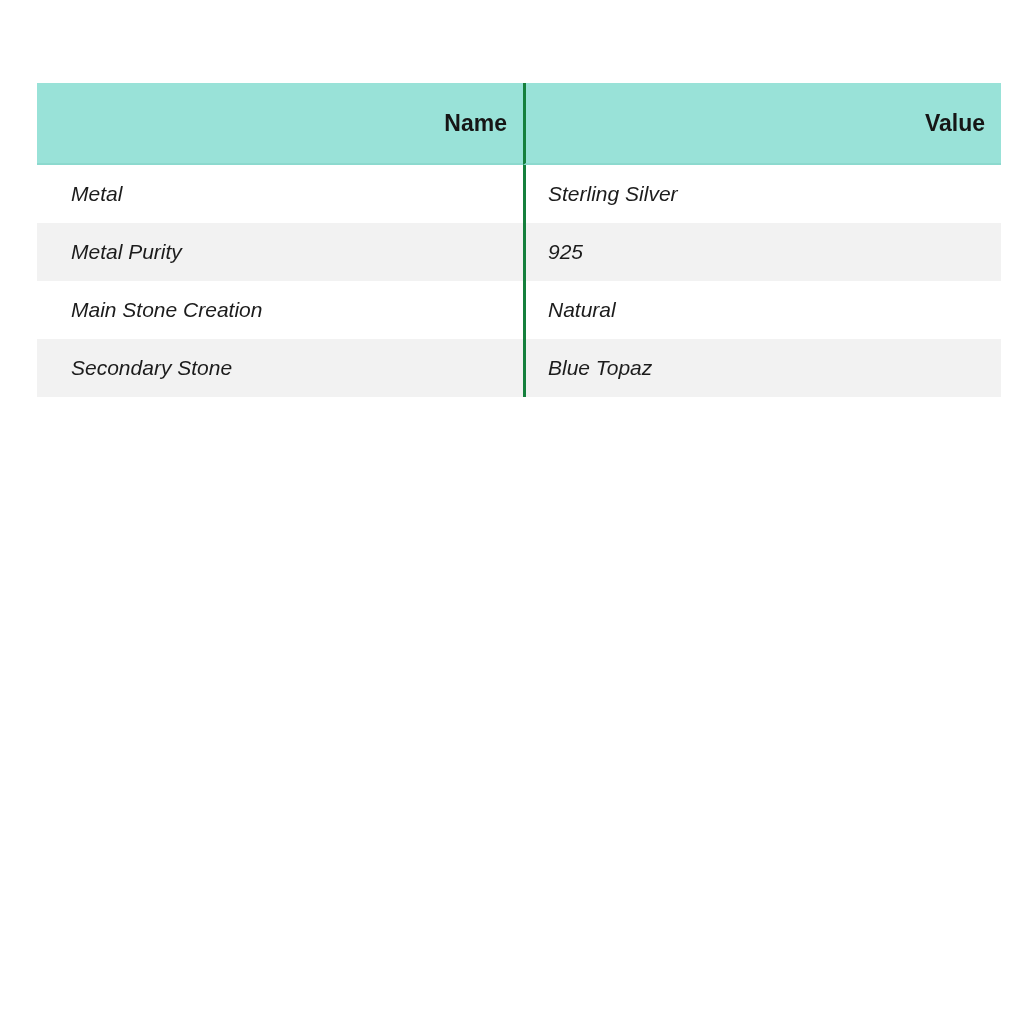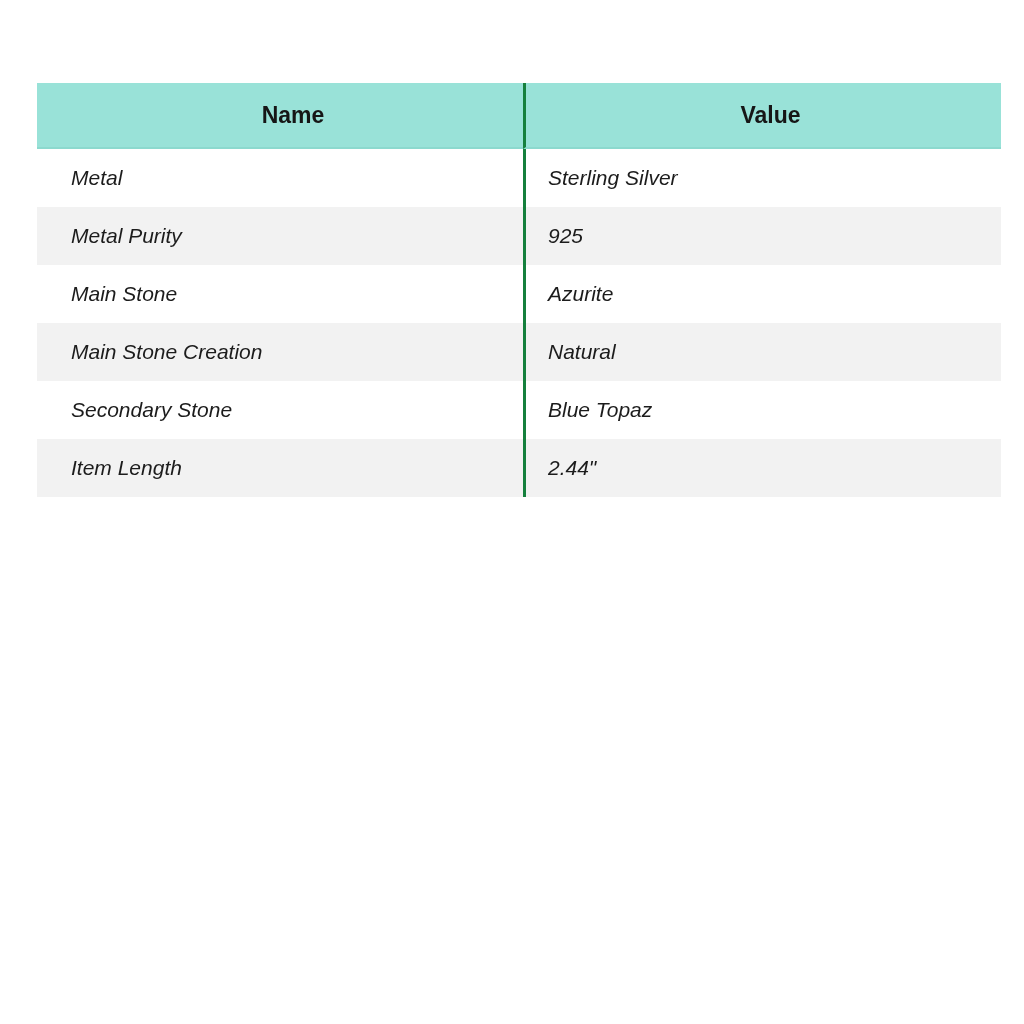--- a/index.html
+++ b/index.html
@@ -25,23 +25,23 @@
   col.c-name  { width: 486px; }
   col.c-value { width: 478px; }
 
   table.attr-table th {
     background: #99e2d8;
     height: 48px;
     border-bottom: 2px solid #8cd9ce;
     font-size: 23px;
     font-weight: 600;
     color: #161616;
-    text-align: center;
+    text-align: right;
     vertical-align: middle;
-    padding: 8px;
+    padding: 16px;
   }
   table.attr-table td {
     height: 58px;
     font-size: 21px;
     font-weight: 400;
     color: #1c1c1c;
     text-align: left;
     vertical-align: middle;
     padding: 0;
     background: transparent;
@@ -72,30 +72,22 @@
     <tbody>
         <tr>
           <td class="col-name">Metal</td>
           <td class="col-value">Sterling Silver</td>
         </tr>
         <tr>
           <td class="col-name">Metal Purity</td>
           <td class="col-value">925</td>
         </tr>
         <tr>
-          <td class="col-name">Main Stone</td>
-          <td class="col-value">Azurite</td>
-        </tr>
-        <tr>
           <td class="col-name">Main Stone Creation</td>
           <td class="col-value">Natural</td>
         </tr>
         <tr>
           <td class="col-name">Secondary Stone</td>
           <td class="col-value">Blue Topaz</td>
         </tr>
-        <tr>
-          <td class="col-name">Item Length</td>
-          <td class="col-value">2.44"</td>
-        </tr>
       </tbody>
   </table>
 </div>
 
 </body></html>

